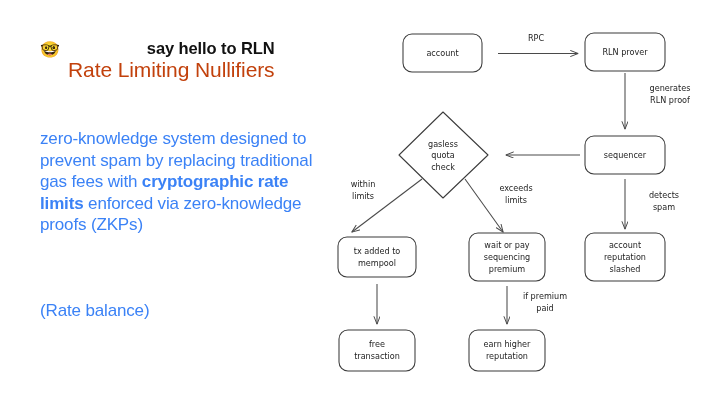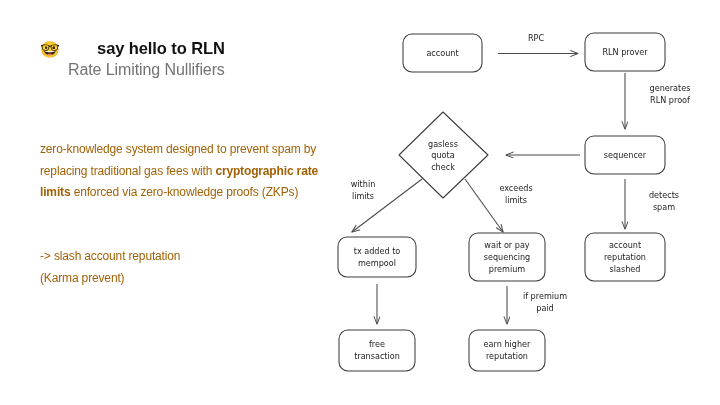--- a/index.html
+++ b/index.html
@@ -45,35 +45,35 @@
     text-align: right;
   }
   .title-main {
     font-size: 16.5px;
     font-weight: bold;
     line-height: 21px;
     letter-spacing: -0.1px;
     color: #111111;
   }
   .title-sub {
-    font-size: 16px;
+    font-size: 21px;
     font-weight: normal;
     line-height: 21px;
     letter-spacing: -0.1px;
-    color: #737373;
+    color: #c2410c;
   }
 
   #body-copy {
     position: absolute;
     left: 40px;
-    top: 139px;
+    top: 128px;
     width: 290px;
-    font-size: 12px;
+    font-size: 17px;
     line-height: 21.5px;
-    color: #a16207;
+    color: #3b82f6;
     letter-spacing: -0.15px;
   }
   #body-copy .para { margin: 0; }
   #body-copy .spacer { height: 21px; }
   #body-copy b { font-weight: bold; }
 
   
   #diagram {
     position: absolute;
     left: 330px;
@@ -120,22 +120,22 @@
         <span class="title-sub">Rate Limiting Nullifiers</span>
       </span>
     </div>
   </div>
 
   <div id="body-copy">
     <p class="para"><span>zero-knowledge system designed to prevent spam by replacing traditional gas fees with </span><b>cryptographic rate limits</b><span> enforced via zero-knowledge proofs (ZKPs)</span></p>
     <div class="spacer"></div>
     <p class="para">
       <br>
-      <span>-&gt; slash account reputation</span><br>
-      <span>(Karma prevent)</span>
+      <br>
+      <span>(Rate balance)</span>
     </p>
   </div>
 
   <div id="diagram">
     <svg width="390" height="385" viewBox="0 0 390 385" xmlns="http://www.w3.org/2000/svg">
       <defs>
         <marker id="arw" markerWidth="9" markerHeight="9" refX="7.4" refY="3.2" orient="auto" markerUnits="strokeWidth">
           <path d="M0.4,0.4 L7.6,3.2 L0.4,6.0" fill="none" stroke="#4a4a4a" stroke-width="0.95" stroke-linecap="round" stroke-linejoin="round"></path>
         </marker>
       </defs>

